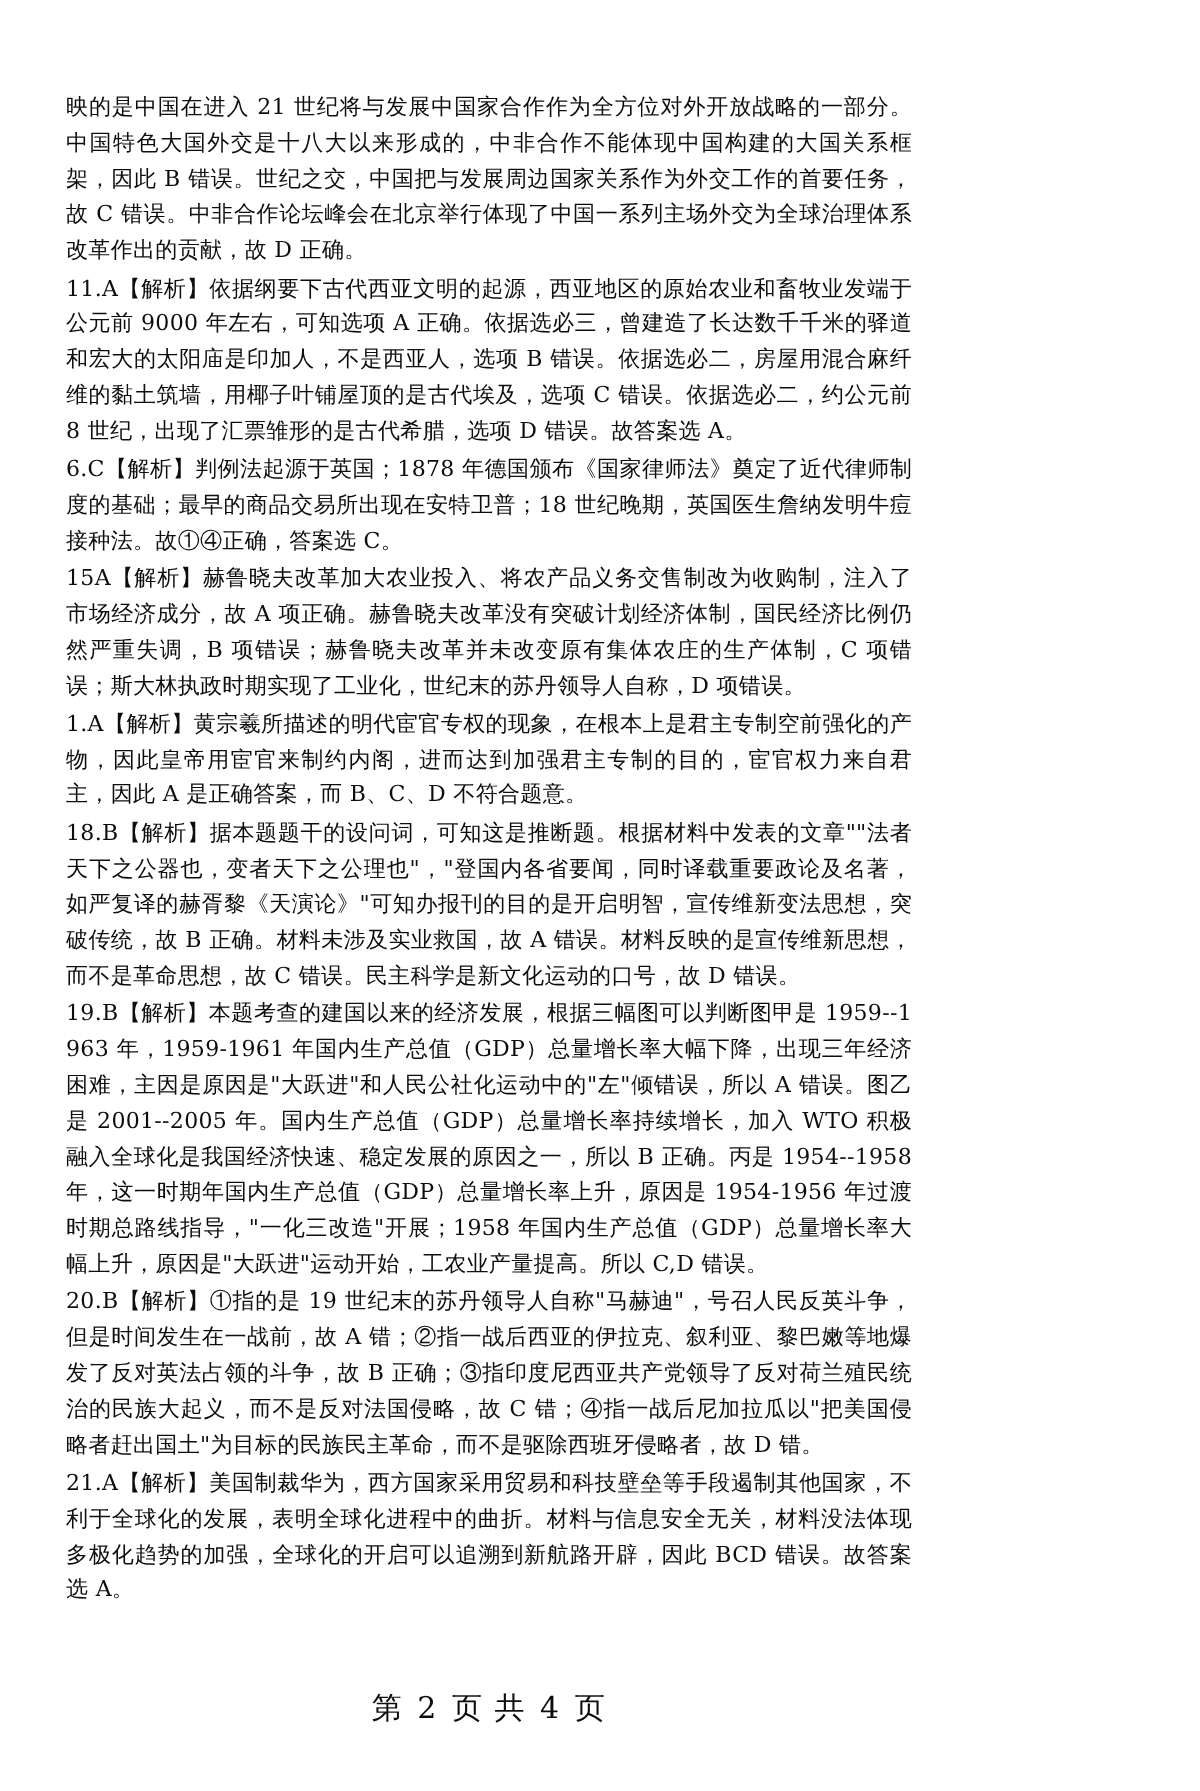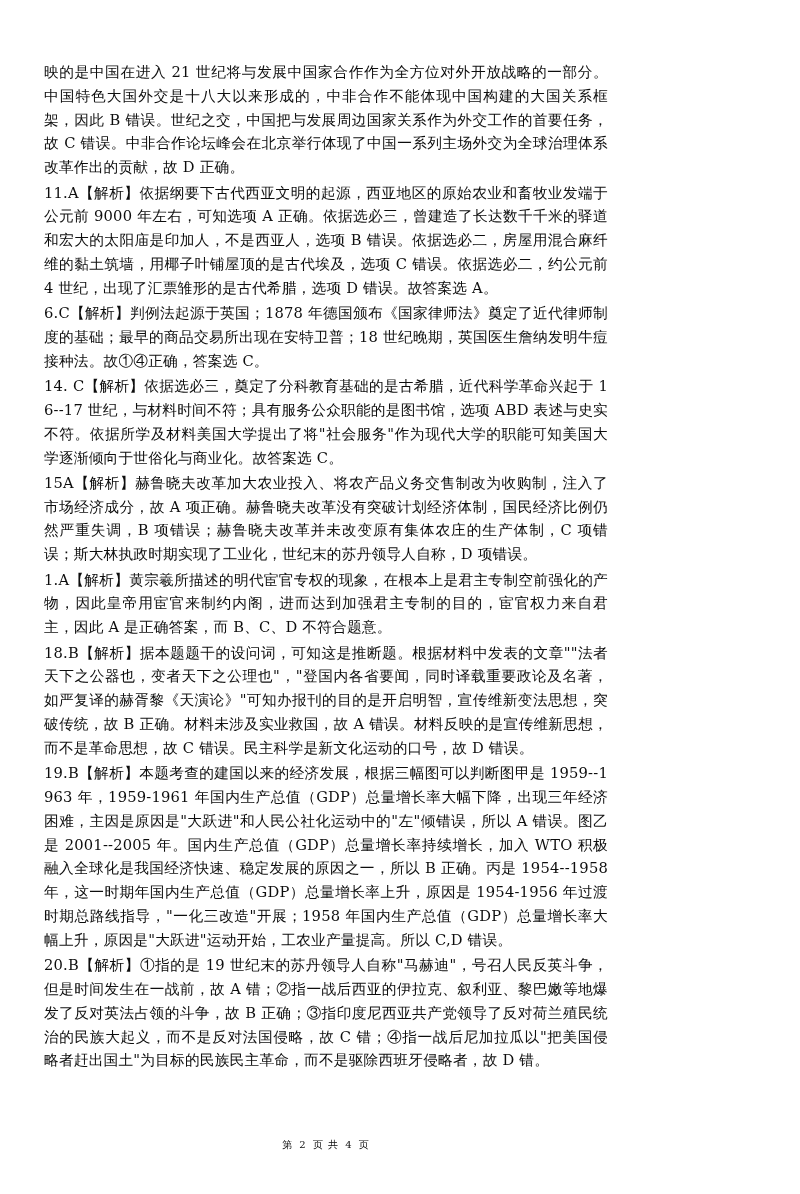--- a/index.html
+++ b/index.html
@@ -33,42 +33,42 @@
   }
   .para.intro {
     text-indent: 0;
   }
   .footer {
     position: absolute;
     left: 0;
     right: 0;
     bottom: 42px;
     text-align: center;
-    font-size: 10px;
+    font-size: 20px;
     letter-spacing: 1px;
   }
   .footer .num {
     font-family: "DejaVu Serif", serif;
     padding: 0 2px;
   }
 </style>
 </head>
 <body>
 
 <div class="page">
   <div class="body-text">
     <p class="para intro">映的是中国在进入 21 世纪将与发展中国家合作作为全方位对外开放战略的一部分。中国特色大国外交是十八大以来形成的，中非合作不能体现中国构建的大国关系框架，因此 B 错误。世纪之交，中国把与发展周边国家关系作为外交工作的首要任务，故 C 错误。中非合作论坛峰会在北京举行体现了中国一系列主场外交为全球治理体系改革作出的贡献，故 D 正确。</p>
-    <p class="para">11.A【解析】依据纲要下古代西亚文明的起源，西亚地区的原始农业和畜牧业发端于公元前 9000 年左右，可知选项 A 正确。依据选必三，曾建造了长达数千千米的驿道和宏大的太阳庙是印加人，不是西亚人，选项 B 错误。依据选必二，房屋用混合麻纤维的黏土筑墙，用椰子叶铺屋顶的是古代埃及，选项 C 错误。依据选必二，约公元前 4 世纪，出现了汇票雏形的是古代希腊，选项 D 错误。故答案选 A。</p>
+    <p class="para">11.A【解析】依据纲要下古代西亚文明的起源，西亚地区的原始农业和畜牧业发端于公元前 9000 年左右，可知选项 A 正确。依据选必三，曾建造了长达数千千米的驿道和宏大的太阳庙是印加人，不是西亚人，选项 B 错误。依据选必二，房屋用混合麻纤维的黏土筑墙，用椰子叶铺屋顶的是古代埃及，选项 C 错误。依据选必二，约公元前 8 世纪，出现了汇票雏形的是古代希腊，选项 D 错误。故答案选 A。</p>
     <p class="para">6.C【解析】判例法起源于英国；1878 年德国颁布《国家律师法》奠定了近代律师制度的基础；最早的商品交易所出现在安特卫普；18 世纪晚期，英国医生詹纳发明牛痘接种法。故①④正确，答案选 C。</p>
-    <p class="para">14. C【解析】依据选必三，奠定了分科教育基础的是古希腊，近代科学革命兴起于 16--17 世纪，与材料时间不符；具有服务公众职能的是图书馆，选项 ABD 表述与史实不符。依据所学及材料美国大学提出了将"社会服务"作为现代大学的职能可知美国大学逐渐倾向于世俗化与商业化。故答案选 C。</p>
     <p class="para">15A【解析】赫鲁晓夫改革加大农业投入、将农产品义务交售制改为收购制，注入了市场经济成分，故 A 项正确。赫鲁晓夫改革没有突破计划经济体制，国民经济比例仍然严重失调，B 项错误；赫鲁晓夫改革并未改变原有集体农庄的生产体制，C 项错误；斯大林执政时期实现了工业化，世纪末的苏丹领导人自称，D 项错误。</p>
     <p class="para">1.A【解析】黄宗羲所描述的明代宦官专权的现象，在根本上是君主专制空前强化的产物，因此皇帝用宦官来制约内阁，进而达到加强君主专制的目的，宦官权力来自君主，因此 A 是正确答案，而 B、C、D 不符合题意。</p>
     <p class="para">18.B【解析】据本题题干的设问词，可知这是推断题。根据材料中发表的文章""法者天下之公器也，变者天下之公理也"，"登国内各省要闻，同时译载重要政论及名著，如严复译的赫胥黎《天演论》"可知办报刊的目的是开启明智，宣传维新变法思想，突破传统，故 B 正确。材料未涉及实业救国，故 A 错误。材料反映的是宣传维新思想，而不是革命思想，故 C 错误。民主科学是新文化运动的口号，故 D 错误。</p>
     <p class="para">19.B【解析】本题考查的建国以来的经济发展，根据三幅图可以判断图甲是 1959--1963 年，1959-1961 年国内生产总值（GDP）总量增长率大幅下降，出现三年经济困难，主因是原因是"大跃进"和人民公社化运动中的"左"倾错误，所以 A 错误。图乙是 2001--2005 年。国内生产总值（GDP）总量增长率持续增长，加入 WTO 积极融入全球化是我国经济快速、稳定发展的原因之一，所以 B 正确。丙是 1954--1958 年，这一时期年国内生产总值（GDP）总量增长率上升，原因是 1954-1956 年过渡时期总路线指导，"一化三改造"开展；1958 年国内生产总值（GDP）总量增长率大幅上升，原因是"大跃进"运动开始，工农业产量提高。所以 C,D 错误。</p>
     <p class="para">20.B【解析】①指的是 19 世纪末的苏丹领导人自称"马赫迪"，号召人民反英斗争，但是时间发生在一战前，故 A 错；②指一战后西亚的伊拉克、叙利亚、黎巴嫩等地爆发了反对英法占领的斗争，故 B 正确；③指印度尼西亚共产党领导了反对荷兰殖民统治的民族大起义，而不是反对法国侵略，故 C 错；④指一战后尼加拉瓜以"把美国侵略者赶出国土"为目标的民族民主革命，而不是驱除西班牙侵略者，故 D 错。</p>
+    <p class="para">21.A【解析】美国制裁华为，西方国家采用贸易和科技壁垒等手段遏制其他国家，不利于全球化的发展，表明全球化进程中的曲折。材料与信息安全无关，材料没法体现多极化趋势的加强，全球化的开启可以追溯到新航路开辟，因此 BCD 错误。故答案选 A。</p>
   </div>
 
   <div class="footer">
     <span>第</span>
     <span class="num">2</span>
     <span>页 共</span>
     <span class="num">4</span>
     <span>页</span>
   </div>
 </div>

